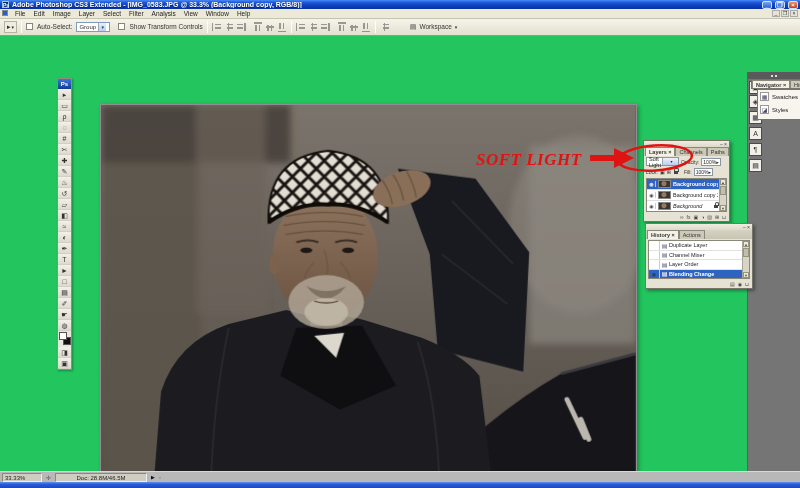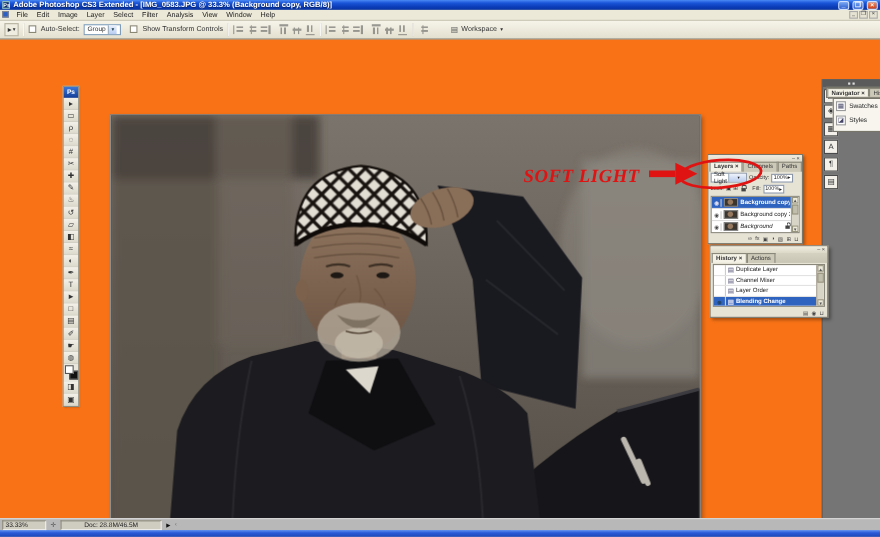--- a/index.html
+++ b/index.html
@@ -47,21 +47,21 @@
   .alico{width:10px;height:8px;position:relative;opacity:.5;flex:none;}
   .alico::before{content:"";position:absolute;top:0;bottom:0;width:1.5px;background:#444;}
   .alico::after{content:"";position:absolute;left:3px;right:1px;top:1.5px;height:5px;
     background:linear-gradient(#444 0 1.5px,transparent 1.5px 3.5px,#444 3.5px 5px);}
   .al-l::before{left:0;} .al-c::before{left:4px;} .al-r::before{right:0;}
   .al-r::after{left:1px;right:3px;}
   .rot90{transform:rotate(90deg);}
   .wsgroup{display:flex;align-items:center;gap:3px;margin-left:16px;}
 
   
-  .workspace{left:0;top:36px;width:800px;height:435px;background:#f97316;}
+  .workspace{left:0;top:36px;width:800px;height:435px;background:#22c55e;}
 
   
   .toolbox{left:57px;top:42px;width:15px;background:#e9e7dd;border:1px solid #8f8d80;
     box-shadow:1px 1px 2px rgba(0,0,0,.3);}
   .pslogo{height:10px;background:linear-gradient(180deg,#3b77d8,#123c96);color:#fff;
     font-size:6px;line-height:10px;text-align:center;font-weight:bold;}
   .tool{height:11px;line-height:11px;text-align:center;font-size:7px;color:#333;
     border-bottom:0.5px solid #d2cfc4;background:linear-gradient(180deg,#f2f0e8,#dddacd);}
   .swblock{height:16px;position:relative;background:#e9e7dd;}
   .sw{position:absolute;width:8px;height:8px;border:1px solid #555;}

